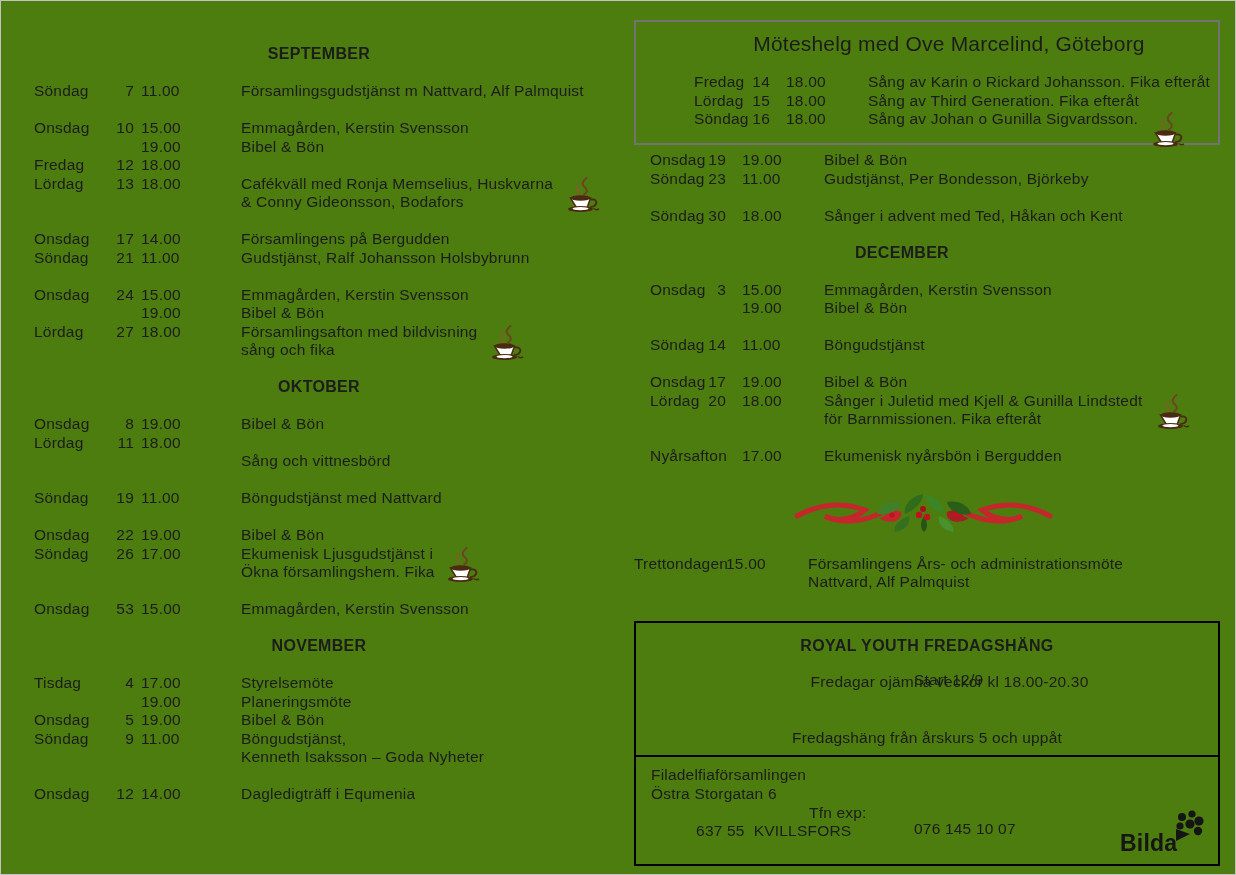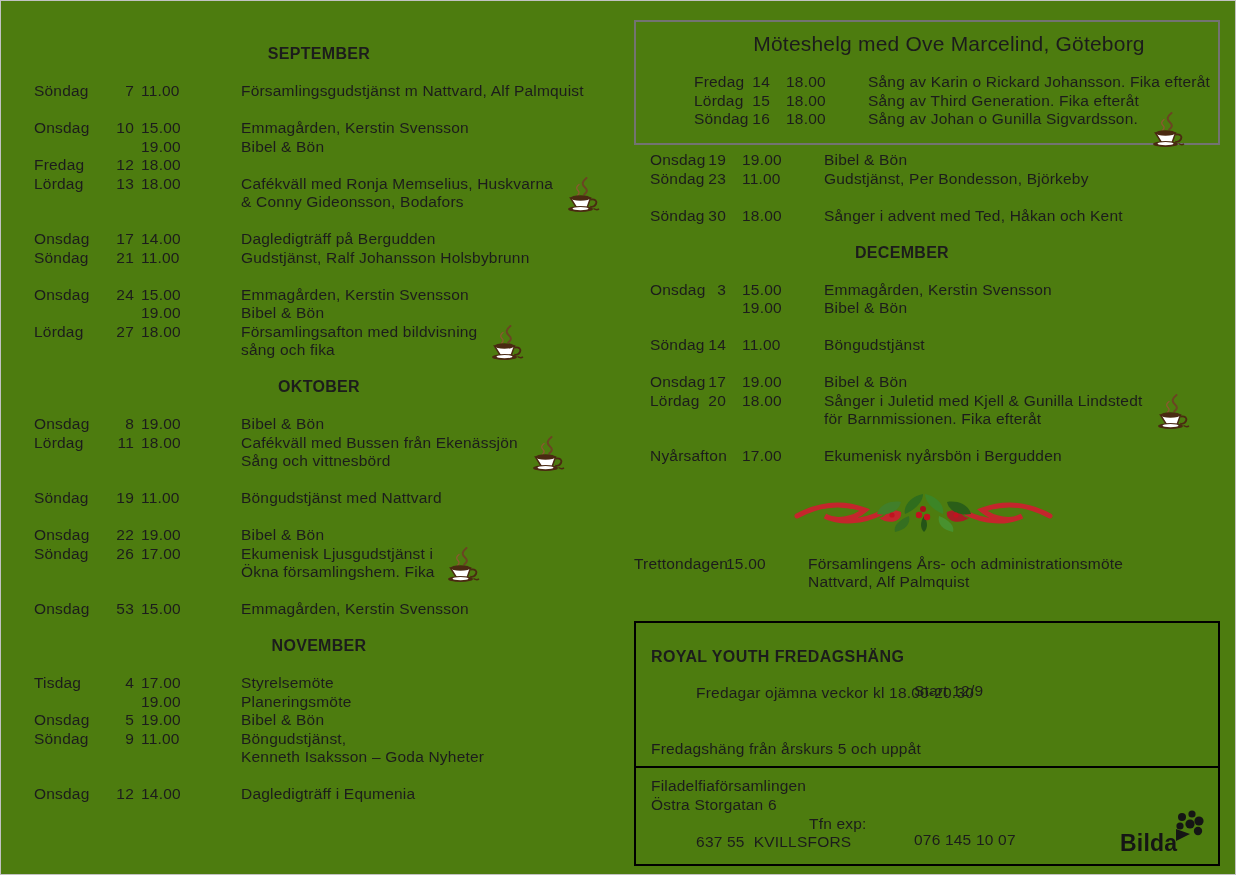--- a/index.html
+++ b/index.html
@@ -41,21 +41,21 @@
   .dec-rows{margin-left:16px;}
   .col-right .month-title{margin-left:16px;}
   
   .garland{margin:22px 0 15px 157px;width:265px;height:48px;}
   .tret-rows{}
   
   .royal-box{
     border:2px solid #000;box-sizing:border-box;
     height:245px;margin-top:29px;position:relative;
   }
-  .royal-top{padding:24px 15px 8px 15px;border-bottom:2px solid #000;}
+  .royal-top{padding:13px 15px 8px 15px;border-bottom:2px solid #000;text-align:center;}
   .royal-title{font-weight:bold;font-size:16px;line-height:19px;letter-spacing:0.4px;}
   .royal-line{line-height:18.5px;position:relative;white-space:pre;}
   .royal-contact{padding:9px 15px 0 15px;}
   .contact-line{line-height:18.8px;position:relative;white-space:pre;}
   .tab1{position:absolute;left:158px;top:0;}
   .tab2{position:absolute;left:263px;top:16px;}
   
   .coffee-wrap{display:inline-block;width:0;height:0;position:relative;overflow:visible;vertical-align:baseline;}
   .coffee-wrap svg{position:absolute;left:10px;top:-12px;}
   
@@ -123,21 +123,21 @@
         </span>
         <span class="time"></span>
         <span class="c-text">&amp; Conny Gideonsson, Bodafors</span>
       </div>
       <div class="row gap">
         <span class="c1">
           <span class="day">Onsdag</span>
           <span class="date">17</span>
         </span>
         <span class="time">14.00</span>
-        <span class="c-text">Dagledigträff på Bergudden</span>
+        <span class="c-text">Församlingens på Bergudden</span>
       </div>
       <div class="row">
         <span class="c1">
           <span class="day">Söndag</span>
           <span class="date">21</span>
         </span>
         <span class="time">11.00</span>
         <span class="c-text">Gudstjänst, Ralf Johansson Holsbybrunn</span>
       </div>
       <div class="row gap">
@@ -189,30 +189,20 @@
         </span>
         <span class="time">19.00</span>
         <span class="c-text">Bibel &amp; Bön</span>
       </div>
       <div class="row">
         <span class="c1">
           <span class="day">Lördag</span>
           <span class="date">11</span>
         </span>
         <span class="time">18.00</span>
-        <span class="c-text">Cafékväll med Bussen från Ekenässjön<span class="coffee-wrap"><svg width="38" height="37" viewBox="0 0 38 37" xmlns="http://www.w3.org/2000/svg">
-              <path d="M23.5 1 c-4.5 3.5 -5 6.5 -1.5 9.5 c2.8 2.4 2.3 4.8 -0.8 7" stroke="#6b4423" stroke-width="2" fill="none" stroke-linecap="round"></path>
-              <path d="M16 7.5 c-2.8 2.2 -3 4.2 -1 6 c1.7 1.6 1.4 3.2 -0.6 4.8" stroke="#8a5a30" stroke-width="1.4" fill="none" stroke-linecap="round"></path>
-              <path d="M7.5 21 L27.5 21 L24.5 29.5 c-0.9 2.7 -10.6 2.7 -11.6 0 Z" fill="#fff" stroke="#4a2a12" stroke-width="1.5"></path>
-              <ellipse cx="17.5" cy="21" rx="10" ry="2.8" fill="#4a2a12"></ellipse>
-              <path d="M27.5 22.5 c4.8 -0.8 6.8 1.8 5.5 4.5 c-1.1 2.3 -3.8 3.2 -5.8 2.6" fill="none" stroke="#4a2a12" stroke-width="1.8"></path>
-              <ellipse cx="17.5" cy="32" rx="12.5" ry="3" fill="#4a2a12"></ellipse>
-              <ellipse cx="17.5" cy="31.6" rx="8" ry="1.7" fill="#fff"></ellipse>
-              <path d="M30.5 31.5 c2.4 1.6 4.2 1.6 5.4 0.3" fill="none" stroke="#4a2a12" stroke-width="1.5"></path>
-            </svg></span></span>
       </div>
       <div class="row">
         <span class="c1">
           <span class="day"></span>
           <span class="date"></span>
         </span>
         <span class="time"></span>
         <span class="c-text">Sång och vittnesbörd</span>
       </div>
       <div class="row gap">

